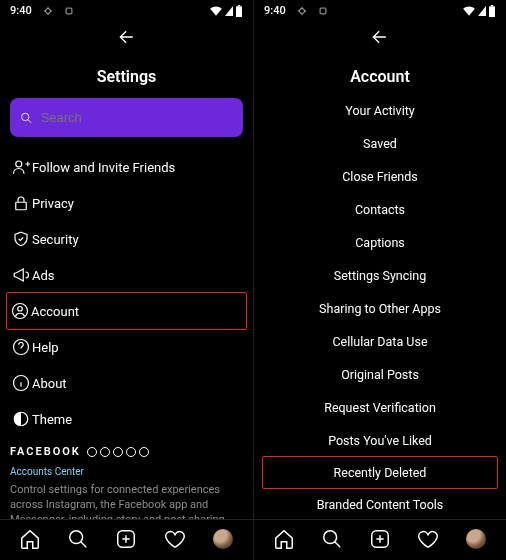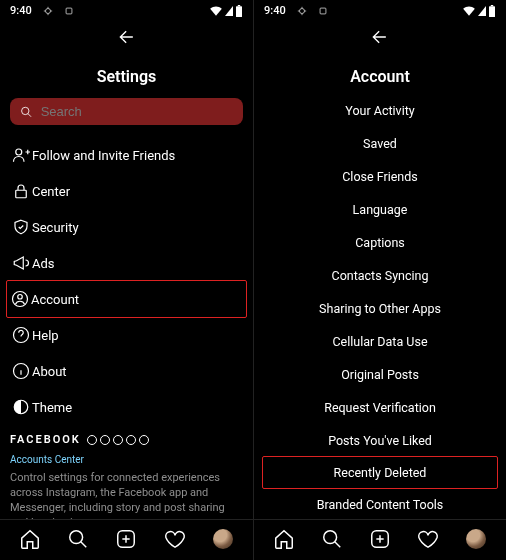--- a/index.html
+++ b/index.html
@@ -43,25 +43,25 @@
   .header .title {
     font-size: 16px;
     font-weight: 600;
   }
   .scroll {
     flex: 1;
     overflow: hidden;
     padding: 0 10px;
   }
   .search-wrap {
-    background: #7f1d1d;
+    background: #6d28d9;
     border-radius: 8px;
     display: flex;
     align-items: center;
-    padding: 6px 10px;
+    padding: 12px 10px;
     margin: 4px 0 12px 0;
     gap: 8px;
   }
   .search-wrap input {
     background: transparent;
     border: 0;
     outline: 0;
     color: #aaa;
     font-size: 13px;
     width: 100%;
@@ -179,21 +179,21 @@
         </span>
       <span>Follow and Invite Friends</span>
     </div>
     <div class="row">
       <span class="icon-slot">
           <svg width="18" height="18" viewBox="0 0 24 24">
             <rect x="5" y="11" width="14" height="10" rx="1"></rect>
             <path d="M8 11V8a4 4 0 018 0v3"></path>
           </svg>
         </span>
-      <span>Center</span>
+      <span>Privacy</span>
     </div>
     <div class="row">
       <span class="icon-slot">
           <svg width="18" height="18" viewBox="0 0 24 24">
             <path d="M12 3l8 3v5c0 5-3 8-8 10-5-2-8-5-8-10V6l8-3z"></path>
             <path d="M9 12l2 2 4-4"></path>
           </svg>
         </span>
       <span>Security</span>
     </div>
@@ -319,23 +319,23 @@
           <path d="M19 12H5M11 5l-7 7 7 7"></path>
         </svg>
     </span>
     <span class="title">Account</span>
   </div>
 
   <div class="scroll" style="padding:0 12px">
     <div class="acct-item">Your Activity</div>
     <div class="acct-item">Saved</div>
     <div class="acct-item">Close Friends</div>
-    <div class="acct-item">Language</div>
+    <div class="acct-item">Contacts</div>
     <div class="acct-item">Captions</div>
-    <div class="acct-item">Contacts Syncing</div>
+    <div class="acct-item">Settings Syncing</div>
     <div class="acct-item">Sharing to Other Apps</div>
     <div class="acct-item">Cellular Data Use</div>
     <div class="acct-item">Original Posts</div>
     <div class="acct-item">Request Verification</div>
     <div class="acct-item">Posts You've Liked</div>
     <div class="acct-item highlight-box">Recently Deleted</div>
     <div class="acct-item">Branded Content Tools</div>
 
   </div>
 

